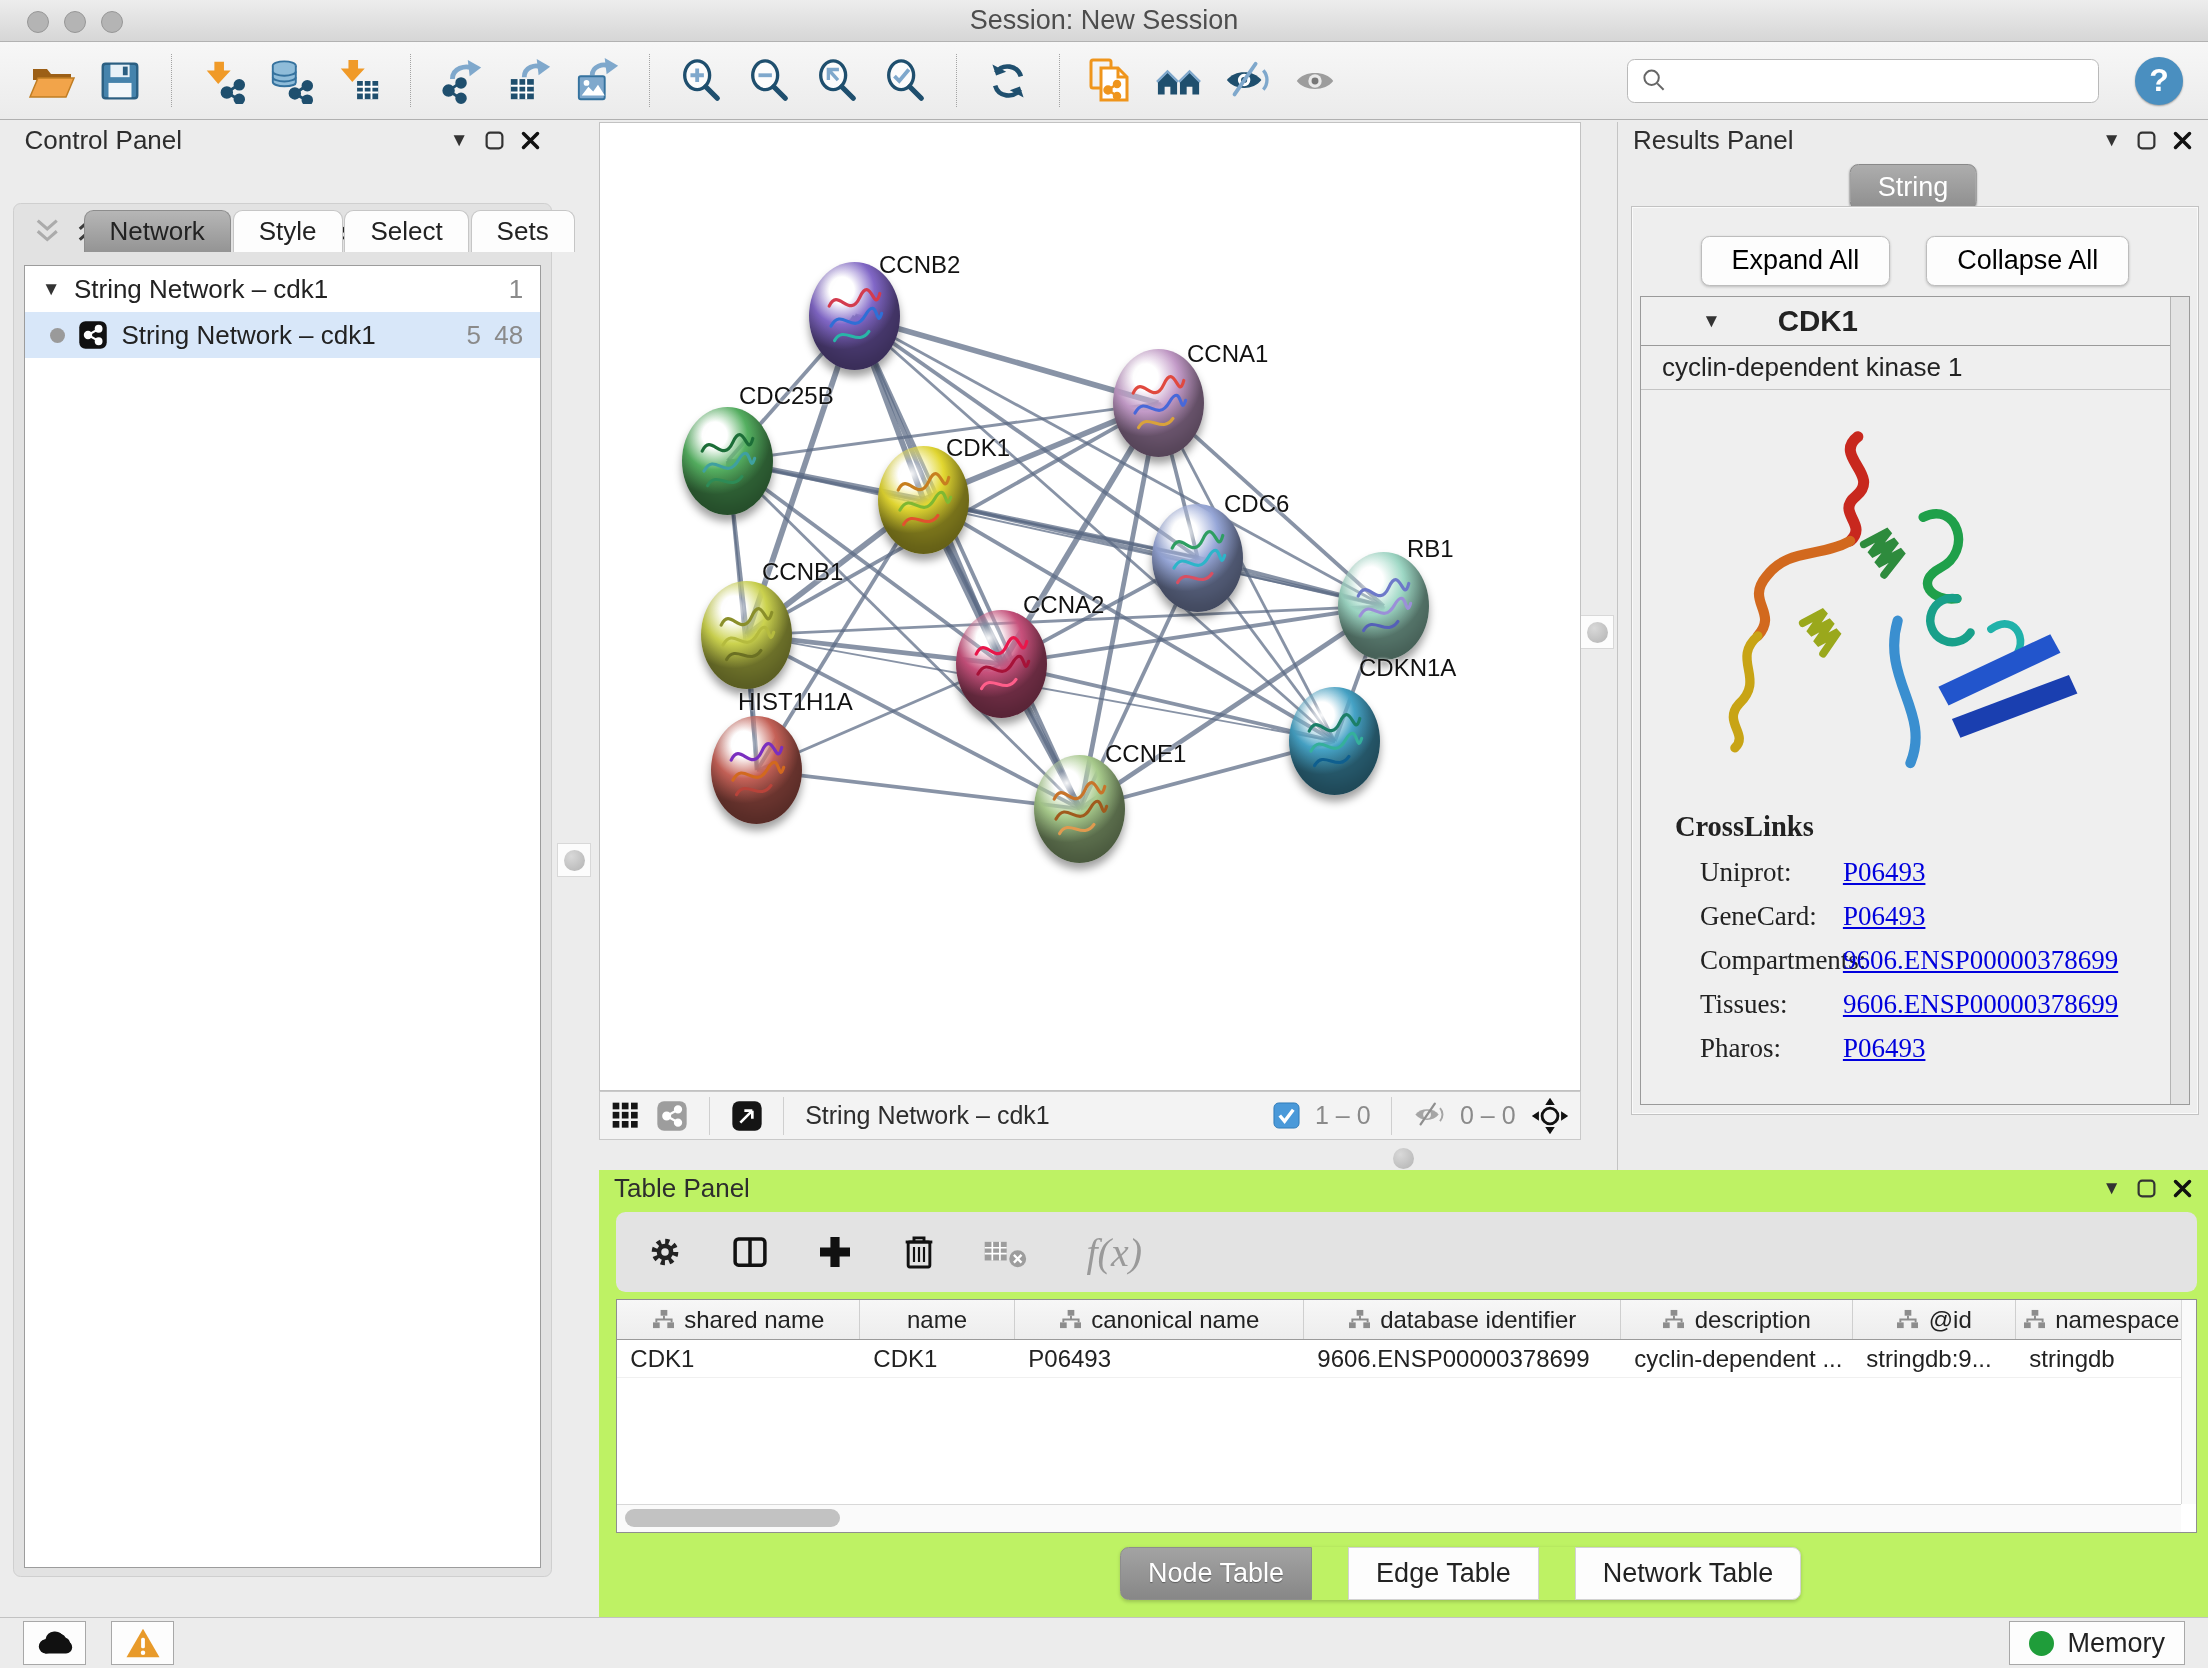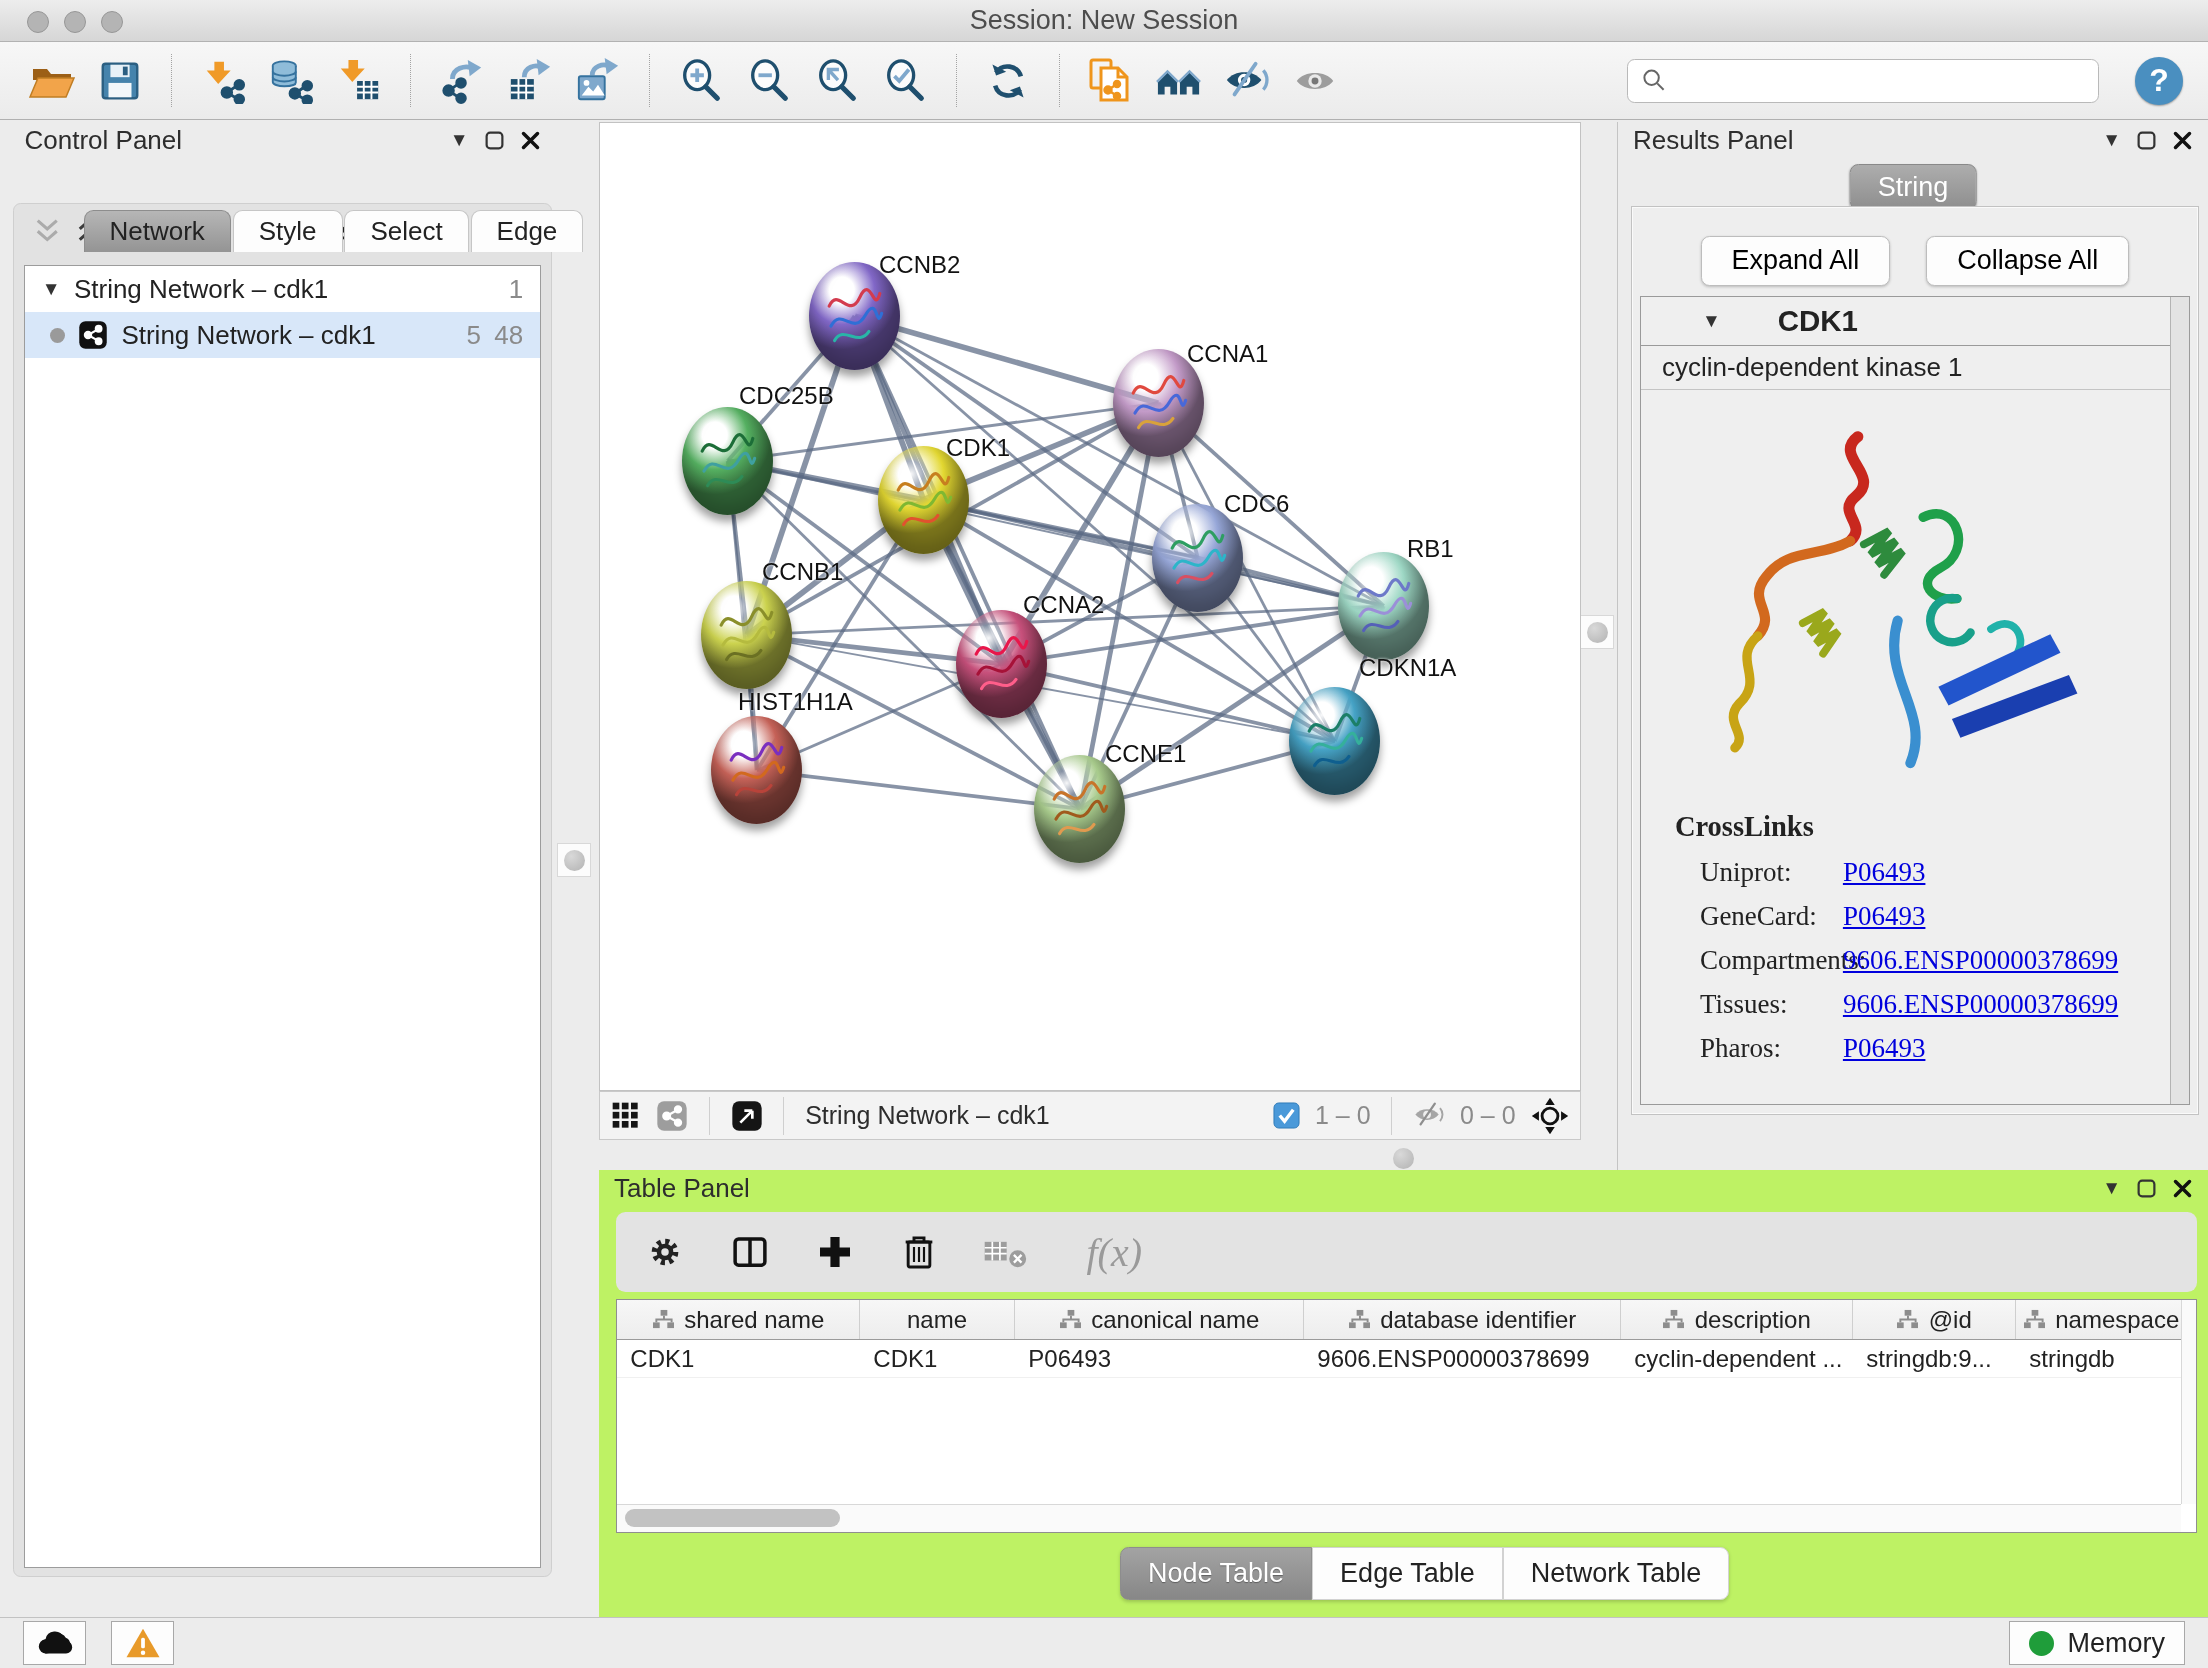--- a/index.html
+++ b/index.html
@@ -105,21 +105,21 @@
   .tp-table{position:absolute;left:17px;right:11.4px;top:129px;bottom:84px;background:#fff;
     border:1.9px solid #8f8f8f;overflow:hidden;}
   .thead{display:flex;height:40px;background:linear-gradient(#f7f7f7,#ededed);border-bottom:1.9px solid #9a9a9a;}
   .th{display:flex;align-items:center;justify-content:center;gap:9.5px;font-size:24px;
     border-right:1px solid #cfcfcf;overflow:hidden;white-space:nowrap;}
   .trowdata{display:flex;height:38px;border-bottom:1px solid #f0f0f0;}
   .td{font-size:24px;display:flex;align-items:center;padding-left:13.3px;overflow:hidden;white-space:nowrap;}
   .hscroll{position:absolute;left:0;right:15px;bottom:0;height:28.5px;background:#fafafa;border-top:1px solid #d8d8d8;}
   .hthumb{position:absolute;left:7.6px;top:4.8px;width:215px;height:18px;border-radius:9.5px;background:#c2c2c2;}
   .vtrack{position:absolute;right:0;top:0;bottom:28.5px;width:15px;background:#fafafa;border-left:1px solid #d8d8d8;}
-  .tp-tabs{position:absolute;left:521px;top:377px;display:flex;box-shadow:0 1.9px 3.8px rgba(0,0,0,.18);border-radius:8.6px;}
+  .tp-tabs{position:absolute;left:521px;top:377px;display:flex;box-shadow:0 1.9px 3.8px rgba(0,0,0,.18);border-radius:8.6px;gap:36px;}
   .tp-tabs .tab{height:53px;display:flex;align-items:center;padding:0 27px;font-size:27px;
     background:#fdfdfd;border:1px solid #d2d2d2;}
   .tp-tabs .tab:first-child{border-radius:8.6px 0 0 8.6px;}
   .tp-tabs .tab:last-child{border-radius:0 8.6px 8.6px 0;}
   .tp-tabs .tab.sel{background:linear-gradient(#a3a3a3,#878787);color:#fff;border-color:#8d8d8d;text-shadow:0 1px 1px rgba(0,0,0,.35);}
 
   
   .statusbar{position:absolute;left:0;right:0;bottom:0;height:51px;background:#ececec;border-top:1.9px solid #c2c2c2;
     display:flex;align-items:center;padding:0 23px;gap:25px;}
   .sb-btn{width:63px;height:44px;background:#fdfdfd;border:1.9px solid #a8a8a8;
@@ -313,21 +313,21 @@
         </svg>
       <svg width="21" height="21" viewBox="0 0 24 24">
           <path d="M4 4l16 16M20 4L4 20" stroke="#111" stroke-width="4" stroke-linecap="round"></path>
         </svg>
     </span>
   </div>
   <div class="cp-tabs" id="cp-tabs">
       <div class="tab sel">Network</div>
       <div class="tab">Style</div>
       <div class="tab">Select</div>
-      <div class="tab">Edge</div>
+      <div class="tab">Sets</div>
     </div>
   <div class="cp-body">
     <div class="cp-toolbar">
       <svg width="28.5" height="28.5" viewBox="0 0 24 24">
           <path d="M4 3l8 7 8-7M4 12l8 7 8-7" fill="none" stroke="#ababab" stroke-width="2.6"></path>
         </svg>
       <svg width="28.5" height="28.5" viewBox="0 0 24 24">
           <path d="M4 10l8-7 8 7M4 19l8-7 8 7" fill="none" stroke="#3c3c3c" stroke-width="2.6"></path>
         </svg>
       <span class="cp-status">1 of 1 Network selected</span>

